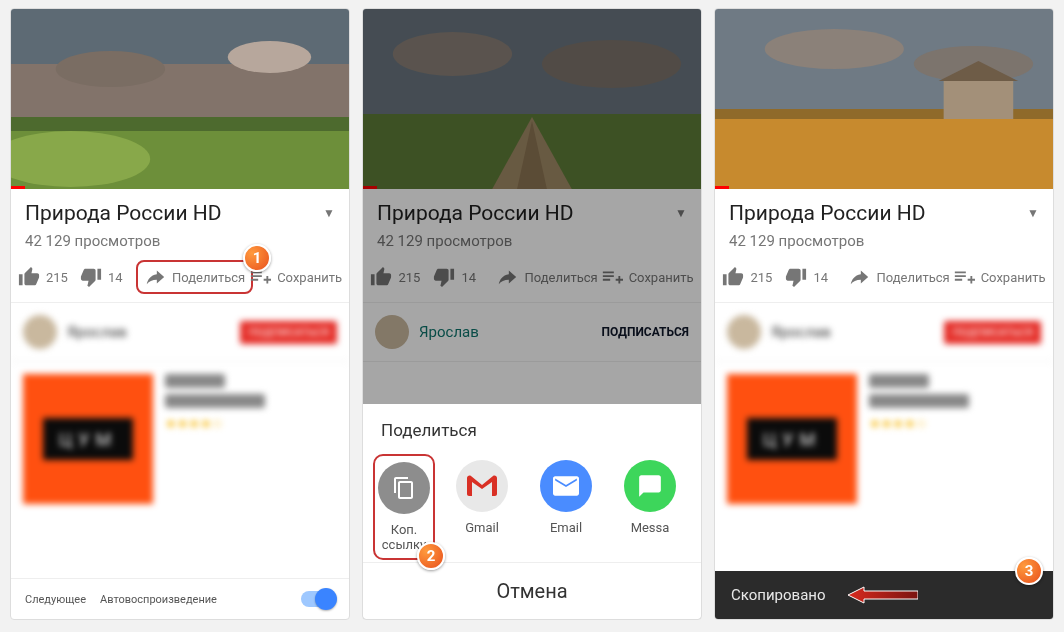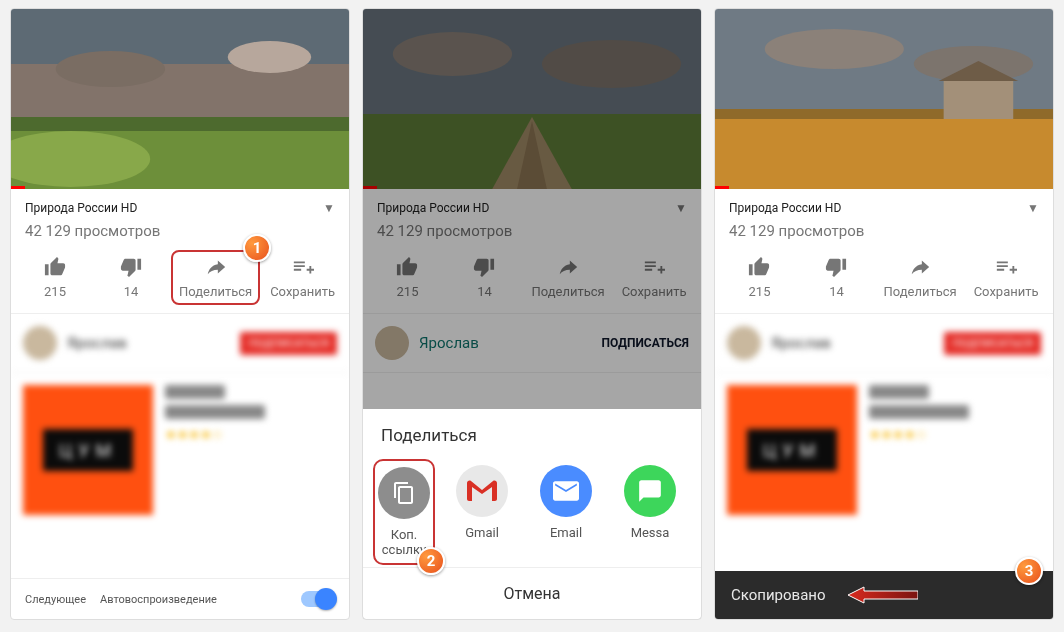--- a/index.html
+++ b/index.html
@@ -3,25 +3,25 @@
 <meta charset="utf-8">
 <style>
 *{box-sizing:border-box;margin:0;padding:0;font-family:Roboto,Arial,sans-serif}
 body{background:#f2f2f2;padding:8px;display:flex;gap:12px;justify-content:center}
 .phone{width:340px;height:612px;background:#fff;border:1px solid #ddd;border-radius:4px;position:relative;overflow:hidden;display:flex;flex-direction:column}
 .thumb{height:180px;position:relative}
 .thumb svg{width:100%;height:100%;display:block}
 .prog{position:absolute;bottom:0;left:0;height:3px;background:red;width:4%}
 .meta{padding:12px 14px 6px}
 .trow{display:flex;justify-content:space-between;align-items:center}
-.title{font-size:12px;color:#212121}
+.title{font-size:21px;color:#212121}
 .views{font-size:15px;color:#767676;margin-top:7px}
 .chev{color:#767676;font-size:12px}
 .actions{display:flex;justify-content:space-around;padding:10px 6px 14px;border-bottom:1px solid #eee;position:relative}
-.act{display:flex;flex-direction:column;align-items:center;gap:6px;color:#767676;font-size:13px;min-width:60px}
+.act{display:flex;flex-direction:row;align-items:center;gap:6px;color:#767676;font-size:13px;min-width:60px}
 .act svg{width:22px;height:22px;fill:#767676}
 .hl{border:2px solid #c93434;border-radius:8px;padding:4px 6px;margin:-6px -6px}
 .badge{position:absolute;width:28px;height:28px;border-radius:50%;background:radial-gradient(circle at 30% 30%,#ff9a3d,#e8501d);color:#fff;font-weight:bold;font-size:15px;display:flex;align-items:center;justify-content:center;border:2px solid #fff;box-shadow:0 1px 3px rgba(0,0,0,.4)}
 .chan{display:flex;align-items:center;gap:10px;padding:12px;border-bottom:1px solid #eee;filter:blur(3px)}
 .ava{width:34px;height:34px;border-radius:50%;background:#c9b89e}
 .chn{flex:1;font-size:15px;color:#333}
 .sub{background:#e52d27;color:#fff;font-size:11px;padding:5px 8px;border-radius:2px}
 .promo{display:flex;padding:12px;gap:12px;filter:blur(3px)}
 .psq{width:130px;height:130px;background:#ff5010;display:flex;align-items:center;justify-content:center}
 .psq-in{width:90px;height:42px;background:#0b0b0b;display:flex;align-items:center;justify-content:center;color:#e8e8e8;letter-spacing:6px;font-size:18px}
@@ -36,21 +36,21 @@
 .sheet{position:absolute;left:0;right:0;bottom:0;background:#fff}
 .sh-title{padding:16px 18px 10px;font-size:17px;color:#333}
 .sh-row{display:flex;gap:22px;padding:10px 16px 8px;overflow:hidden}
 .sh-item{display:flex;flex-direction:column;align-items:center;gap:8px;font-size:13px;color:#555;width:62px;text-align:center}
 .circ{width:52px;height:52px;border-radius:50%;display:flex;align-items:center;justify-content:center}
 .c-gray{background:#8d8d8d}
 .c-red{background:#e8e8e8}
 .c-blue{background:#4a8cff}
 .c-green{background:#3dd65b}
 .sh-item.hl2{border:2px solid #c93434;border-radius:10px;padding:6px;margin:-6px}
-.cancel{text-align:center;padding:16px;font-size:16px;color:#333;border-top:1px solid #eee}
+.cancel{text-align:center;padding:16px;font-size:20px;color:#333;border-top:1px solid #eee}
 .toast{position:absolute;left:0;right:0;bottom:0;background:#2b2b2b;color:#e8e8e8;padding:14px 16px;font-size:15px;display:flex;align-items:center;gap:14px}
 .arrow{margin-left:8px}
 .arrow svg{display:block}
 .chan2{display:flex;align-items:center;gap:10px;padding:12px;border-bottom:1px solid #eee}
 .chan2 .chn{color:#0f766e}
 .chan2 .sub2{color:#0f172a;font-size:12px;font-weight:bold}
 </style>
 </head>
 <body>
 

